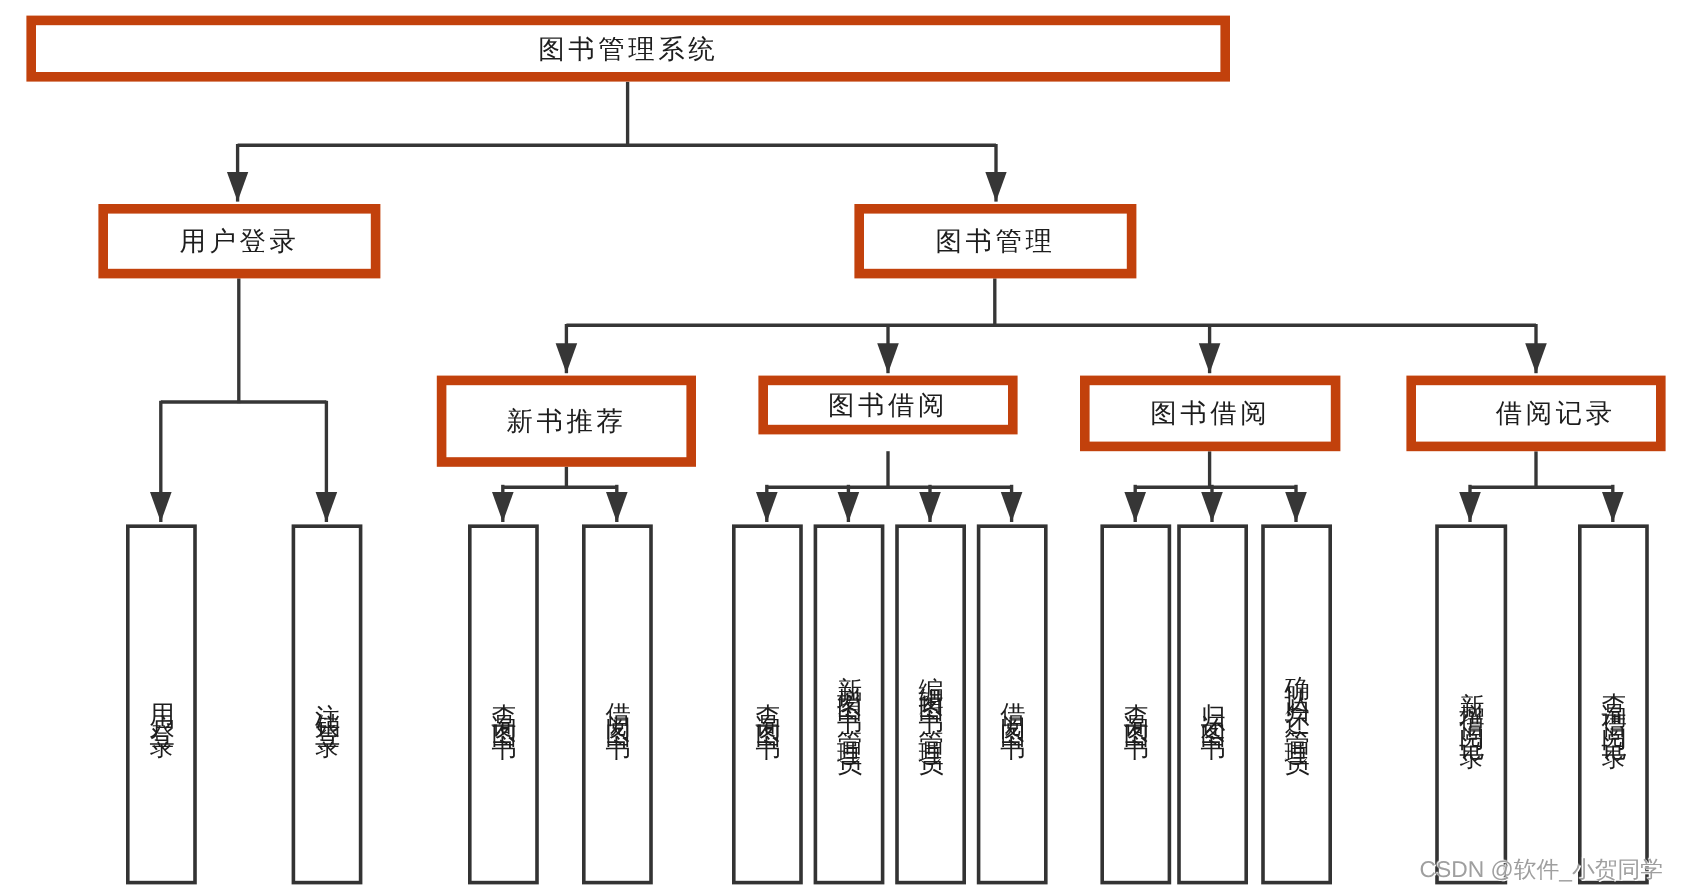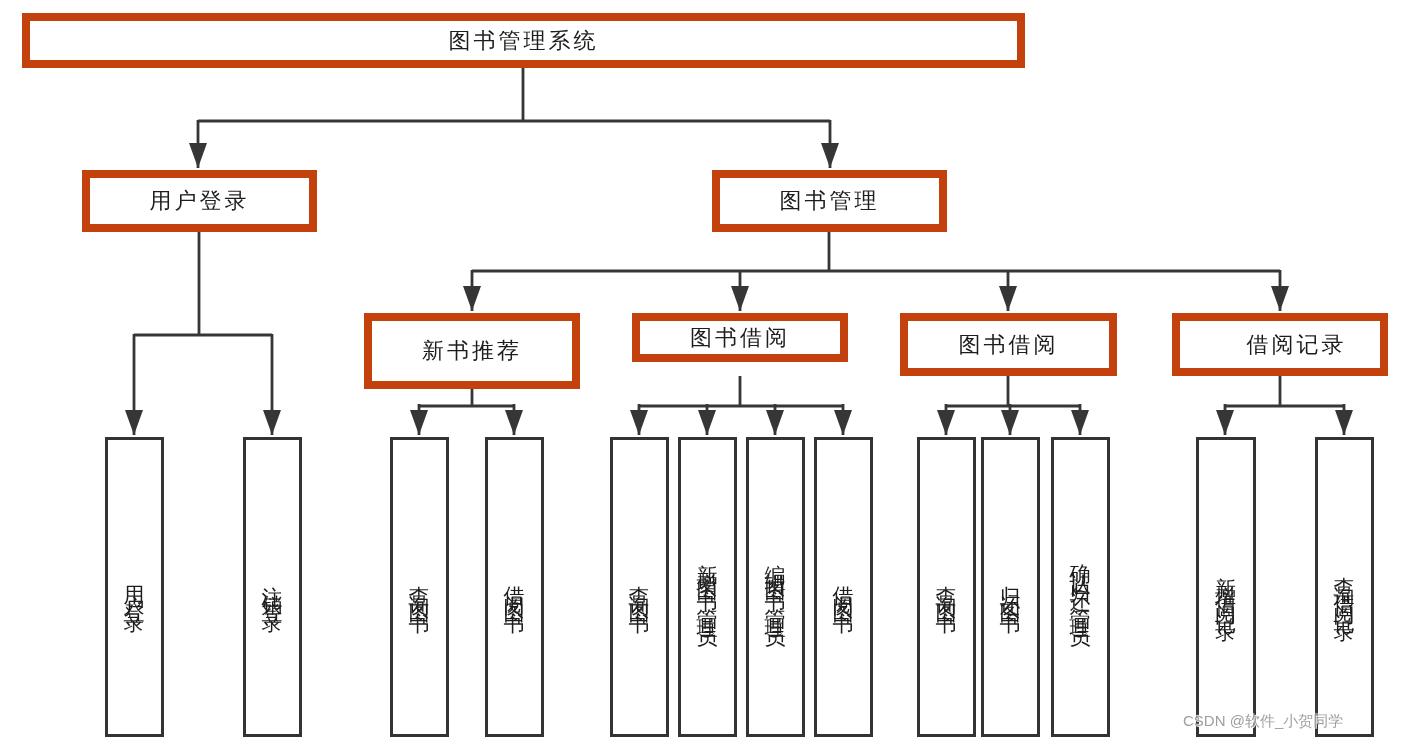--- a/index.html
+++ b/index.html
@@ -58,21 +58,21 @@
     font-size: 21px;
     letter-spacing: 9px;
     color: #1d1d1d;
     line-height: 1;
   }
   .watermark {
     position: absolute;
     left: 1183px;
     top: 712px;
     z-index: 3;
-    font-size: 15px;
+    font-size: 19px;
     color: #9f9f9f;
     white-space: nowrap;
     text-shadow: 1px 1px 0 #ffffff, -1px -1px 1px #ffffff;
   }
 </style>
 </head>
 <body>
 
 <div class="canvas">
 

